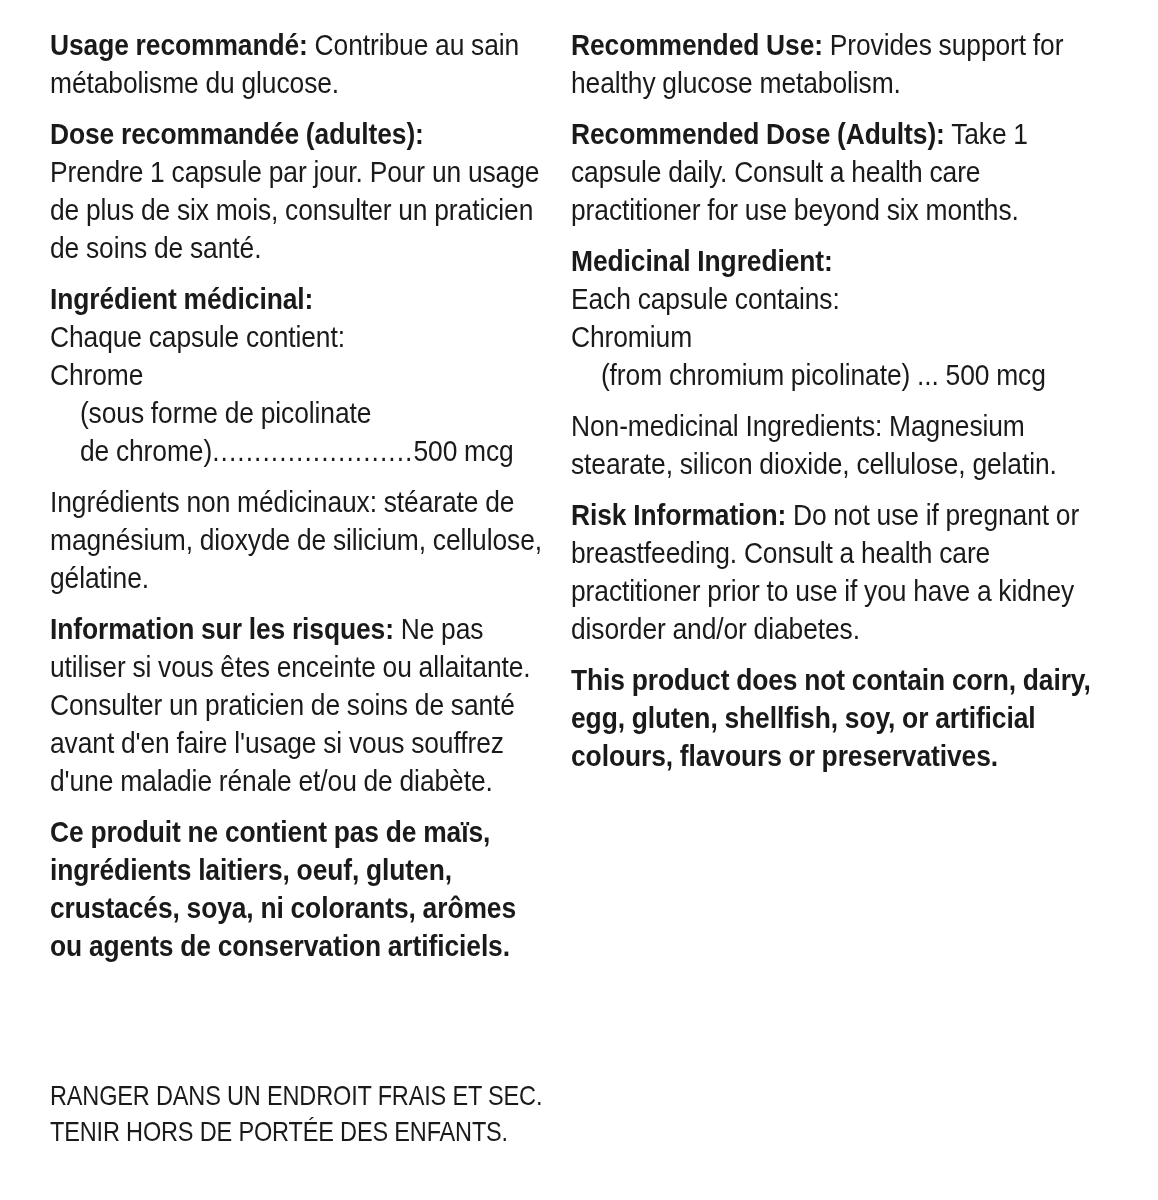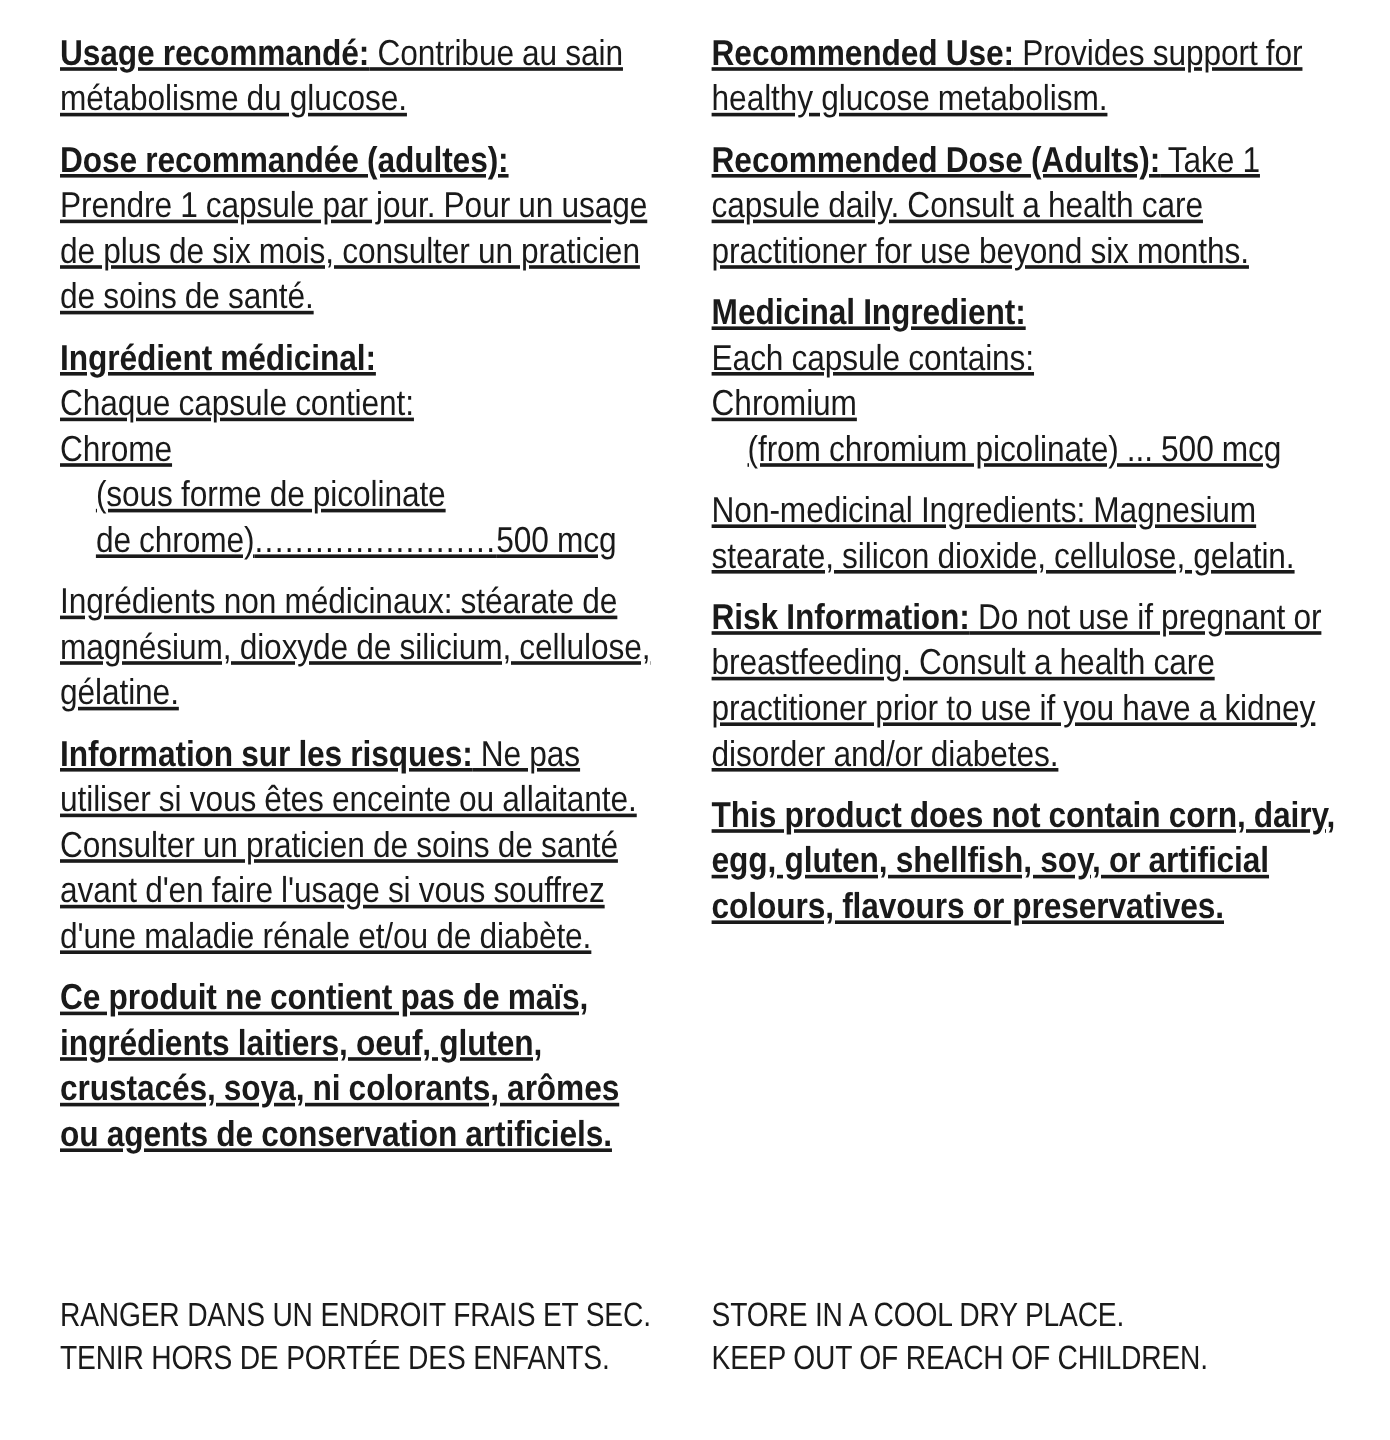--- a/index.html
+++ b/index.html
@@ -19,22 +19,21 @@
     position: relative;
     width: 1158px;
     height: 1200px;
     box-sizing: border-box;
     padding: 26px 38px 0 50px;
   }
 
   .columns {
     display: flex;
     align-items: flex-start;
-    gap: 45px;
-    text-decoration: underline;
+    gap: 23px;
   }
 
   .col {
     width: 498px;
     flex: 0 0 498px;
   }
   .col-en { width: 528px; flex: 0 0 528px; }
 
   
   .blk {
@@ -144,21 +143,15 @@
     </div>
   </div>
 
   <div class="footer-note">
     <div class="footer-col">
       <p class="foot">
           <span class="foot-line">RANGER DANS UN ENDROIT FRAIS ET SEC.</span>
           <span class="foot-line">TENIR HORS DE PORTÉE DES ENFANTS.</span>
         </p>
     </div>
-    <div class="footer-col footer-col-en">
-      <p class="foot">
-          <span class="foot-line">STORE IN A COOL DRY PLACE.</span>
-          <span class="foot-line">KEEP OUT OF REACH OF CHILDREN.</span>
-        </p>
-    </div>
   </div>
 
 </div>
 
 </body></html>

